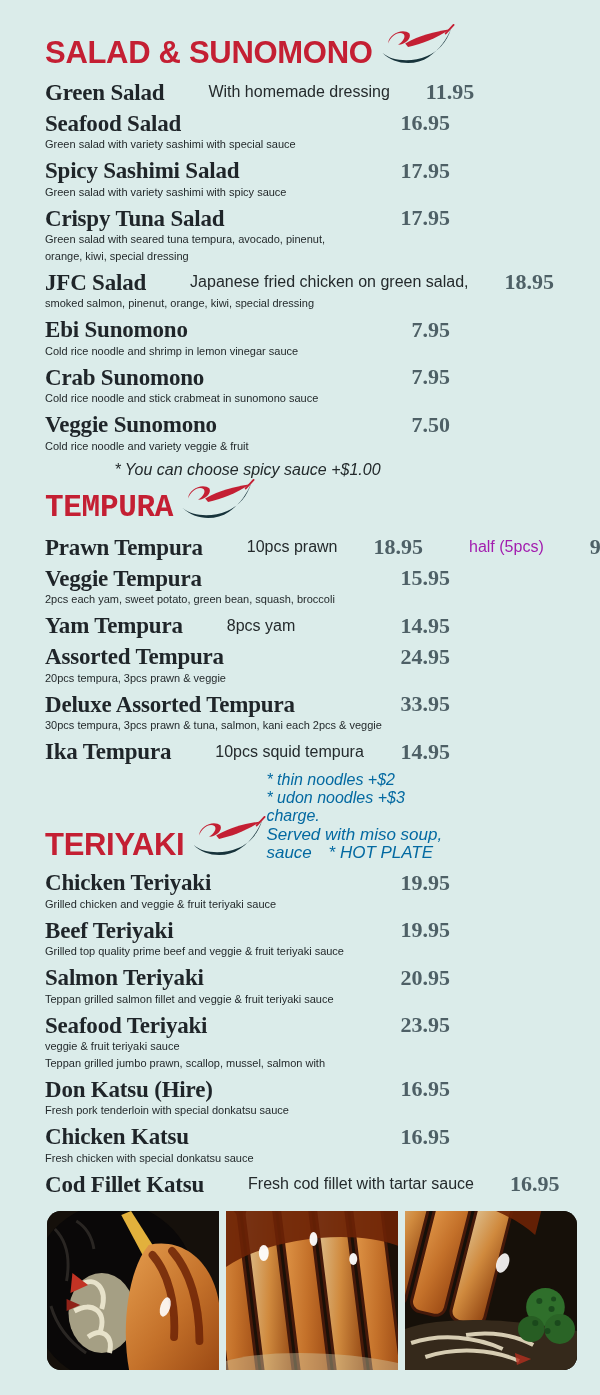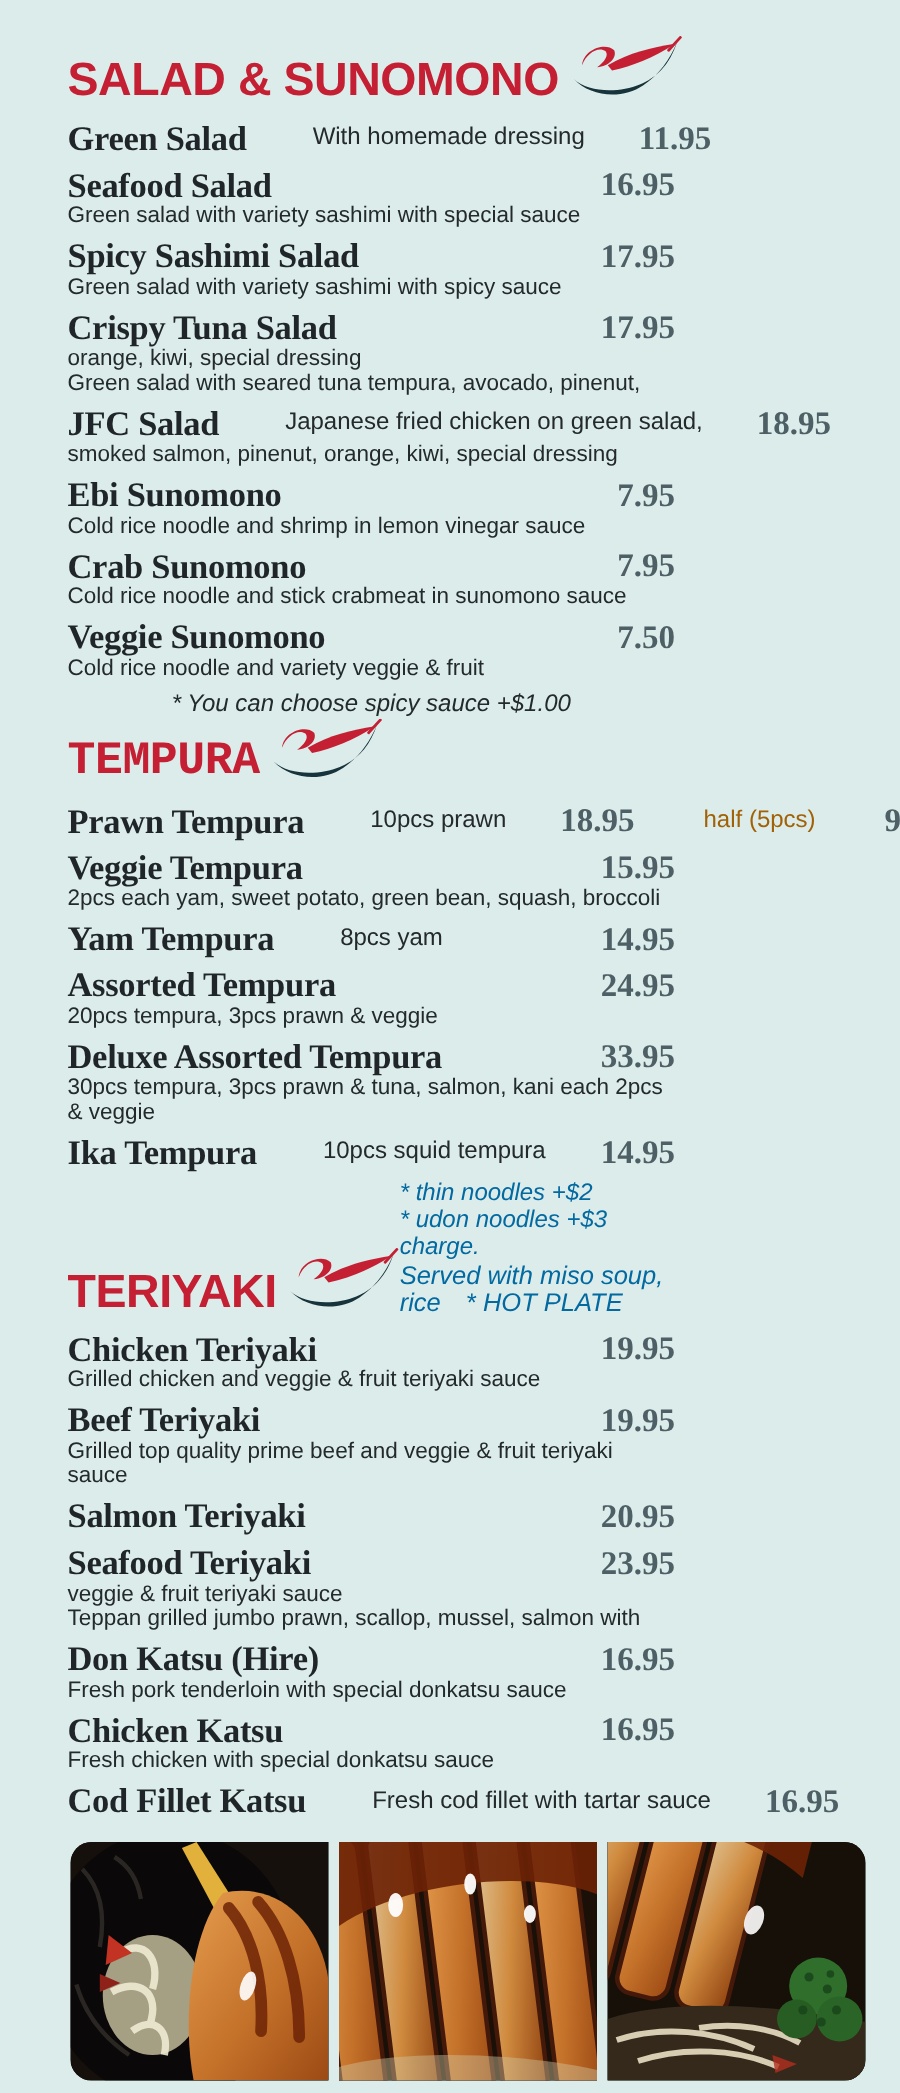--- a/index.html
+++ b/index.html
@@ -24,22 +24,22 @@
   .name{
     font-family:"Liberation Serif","DejaVu Serif",serif;font-weight:700;
     font-size:23px;line-height:25px;color:#1f2529;letter-spacing:-0.2px;white-space:nowrap;
   }
   .idesc{font-size:16px;color:#242a2c;margin-left:8px;white-space:nowrap;}
   .price{
     font-family:"Liberation Serif","DejaVu Serif",serif;font-weight:700;
     font-size:22px;color:#4e6066;white-space:nowrap;
   }
   .push{margin-left:auto;}
-  .half{font-size:16px;color:#a16207;margin:0 10px;white-space:nowrap;}
-  .desc{font-size:15px;line-height:16.5px;color:#242a2c;max-width:460px;}
+  .half{font-size:16px;color:#a21caf;margin:0 10px;white-space:nowrap;}
+  .desc{font-size:11px;line-height:16.5px;color:#242a2c;max-width:460px;}
   
   .footnote{font-size:16px;font-style:italic;text-align:center;margin:7px 0 12px 0;color:#232a2c;}
   .tempura-head{margin-top:4px;font-family:Liberation Mono, monospace;}
   .teri-head{display:flex;justify-content:space-between;align-items:flex-end;margin:6px 0 8px 0;}
   .teri-left{display:flex;align-items:center;gap:8px;}
   .teri-notes{text-align:left;font-style:italic;font-size:16px;line-height:18px;color:#0369a1;}
   .served{font-size:17px;margin-top:1px;}
   .served .hot{margin-left:12px;}
   
   .photos{display:flex;gap:7px;margin:14px 0 0 2px;width:530px;height:159px;}
@@ -104,22 +104,22 @@
       <span class="price push">17.95</span>
     </div>
     <div class="desc">Green salad with variety sashimi with spicy sauce</div>
   </div>
 
   <div class="item">
     <div class="line">
       <span class="name">Crispy Tuna Salad</span>
       <span class="price push">17.95</span>
     </div>
+    <div class="desc">Green salad with seared tuna tempura, avocado, pinenut,</div>
     <div class="desc">orange, kiwi, special dressing</div>
-    <div class="desc">Green salad with seared tuna tempura, avocado, pinenut,</div>
   </div>
 
   <div class="item">
     <div class="line">
       <span class="name">JFC Salad</span>
       <span class="idesc">Japanese fried chicken on green salad,</span>
       <span class="price push">18.95</span>
     </div>
     <div class="desc">smoked salmon, pinenut, orange, kiwi, special dressing</div>
   </div>
@@ -212,21 +212,21 @@
     <div class="teri-left">
       <h1 class="sec-title">TERIYAKI</h1>
       <svg class="swoosh">
           <use href="#swoosh"></use>
         </svg>
     </div>
     <div class="teri-notes">
       <div>* thin noodles +$2</div>
       <div>* udon noodles +$3 charge.</div>
       <div class="served">
-        <span>Served with miso soup, rice</span>
+        <span>Served with miso soup, sauce</span>
         <span class="hot">* HOT PLATE</span>
       </div>
     </div>
   </div>
 
   <div class="item">
     <div class="line">
       <span class="name">Chicken Teriyaki</span>
       <span class="price push">19.95</span>
     </div>
@@ -239,20 +239,21 @@
       <span class="price push">19.95</span>
     </div>
     <div class="desc">Grilled top quality prime beef and veggie &amp; fruit teriyaki sauce</div>
   </div>
 
   <div class="item">
     <div class="line">
       <span class="name">Salmon Teriyaki</span>
       <span class="price push">20.95</span>
     </div>
+    <div class="desc">Teppan grilled salmon fillet and veggie &amp; fruit teriyaki sauce</div>
   </div>
 
   <div class="item">
     <div class="line">
       <span class="name">Seafood Teriyaki</span>
       <span class="price push">23.95</span>
     </div>
     <div class="desc">veggie &amp; fruit teriyaki sauce</div>
     <div class="desc">Teppan grilled jumbo prawn, scallop, mussel, salmon with</div>
   </div>

